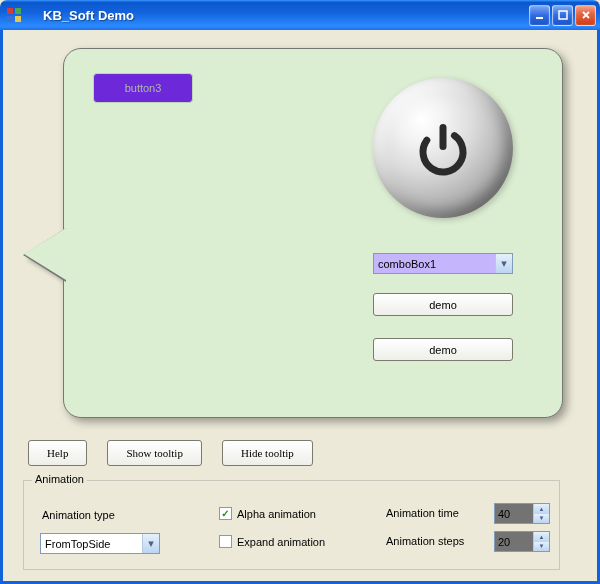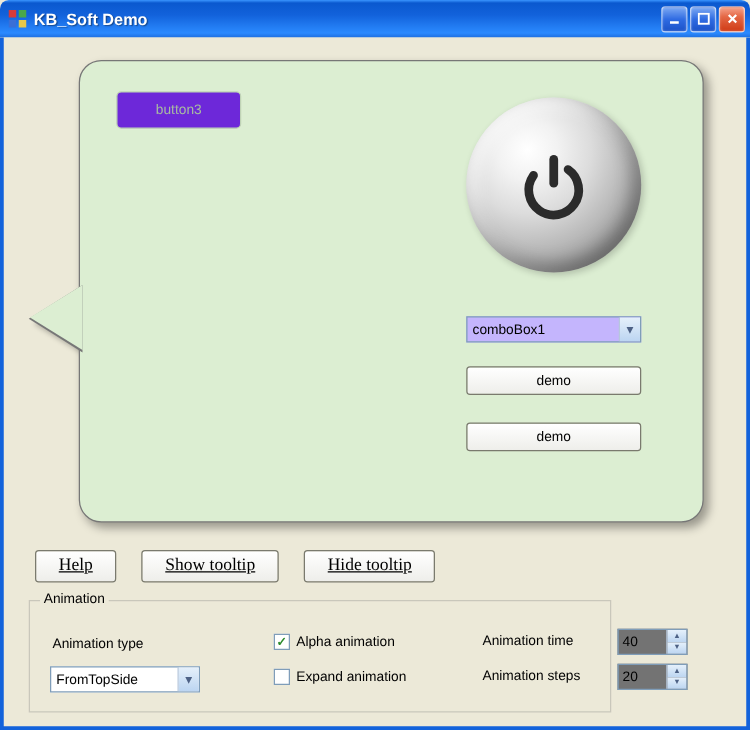--- a/index.html
+++ b/index.html
@@ -13,20 +13,21 @@
     overflow: hidden;
   }
   .titlebar {
     height: 30px;
     background: linear-gradient(to bottom, #3a95ff 0%, #0a58cf 8%, #1262db 40%, #2b8aff 88%, #1f6fe0 100%);
     display: flex;
     align-items: center;
     padding: 0 4px 0 6px;
     border-radius: 7px 7px 0 0;
     color: white;
+    gap: 16px;
   }
   .titlebar .app-icon {
     width: 16px; height: 16px;
     margin-right: 5px;
     display: inline-flex;
     align-items: center; justify-content: center;
   }
   .titlebar .title {
     flex: 1;
     font-weight: bold;
@@ -179,27 +180,27 @@
     left: 25px; top: 410px;
     display: flex; gap: 20px;
   }
   .std-btn {
     height: 26px;
     padding: 0 18px;
     background: linear-gradient(to bottom, #ffffff, #eeeeea);
     border: 1px solid #7a7a6e;
     border-radius: 3px;
     display: flex; align-items: center; justify-content: center;
-    font-family: Tahoma; font-size: 14px; text-decoration: underline;
+    font-family: Tahoma; font-size: 11px;
   }
 
   .anim-group {
     position: absolute;
     left: 20px; top: 450px;
-    width: 466px; height: 90px;
+    width: 537px; height: 90px;
     border: 1px solid #c9c7bb;
   }
   .anim-group .gb-label {
     position: absolute;
     top: -8px; left: 8px;
     background: #ece9d8;
     padding: 0 3px;
     font-size: 11px;
   }
   .anim-row {

